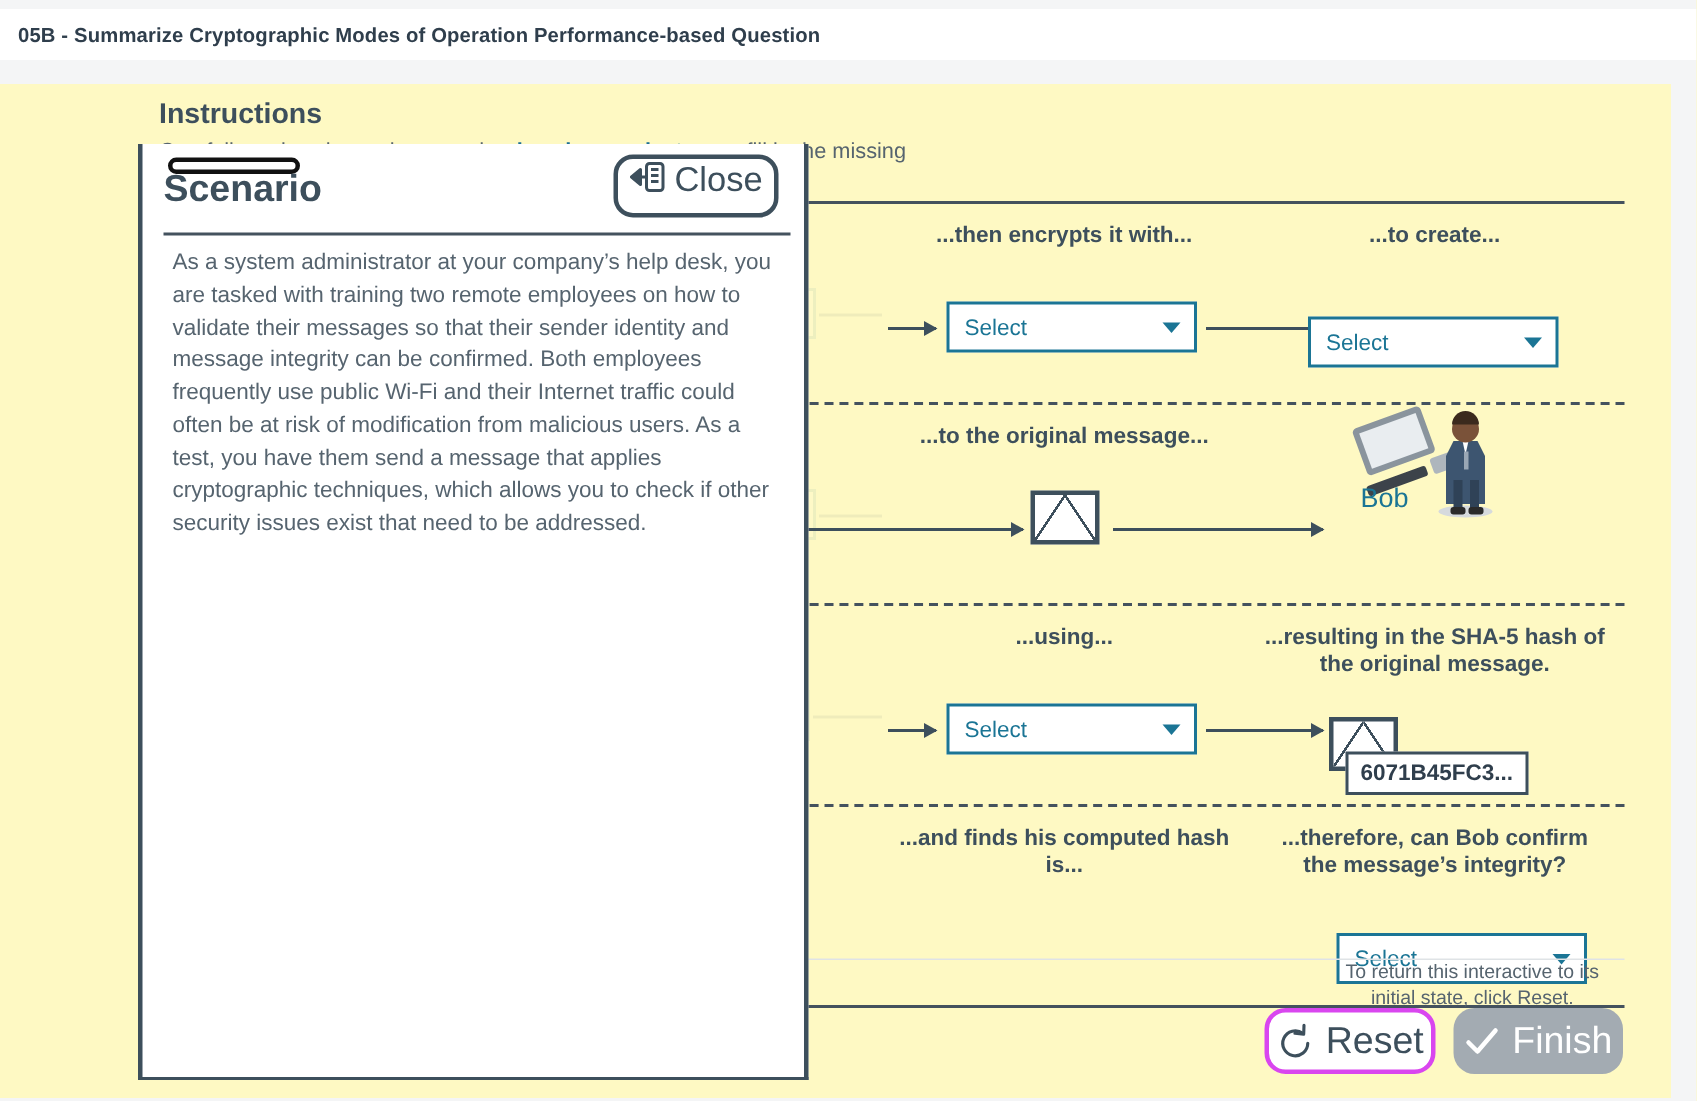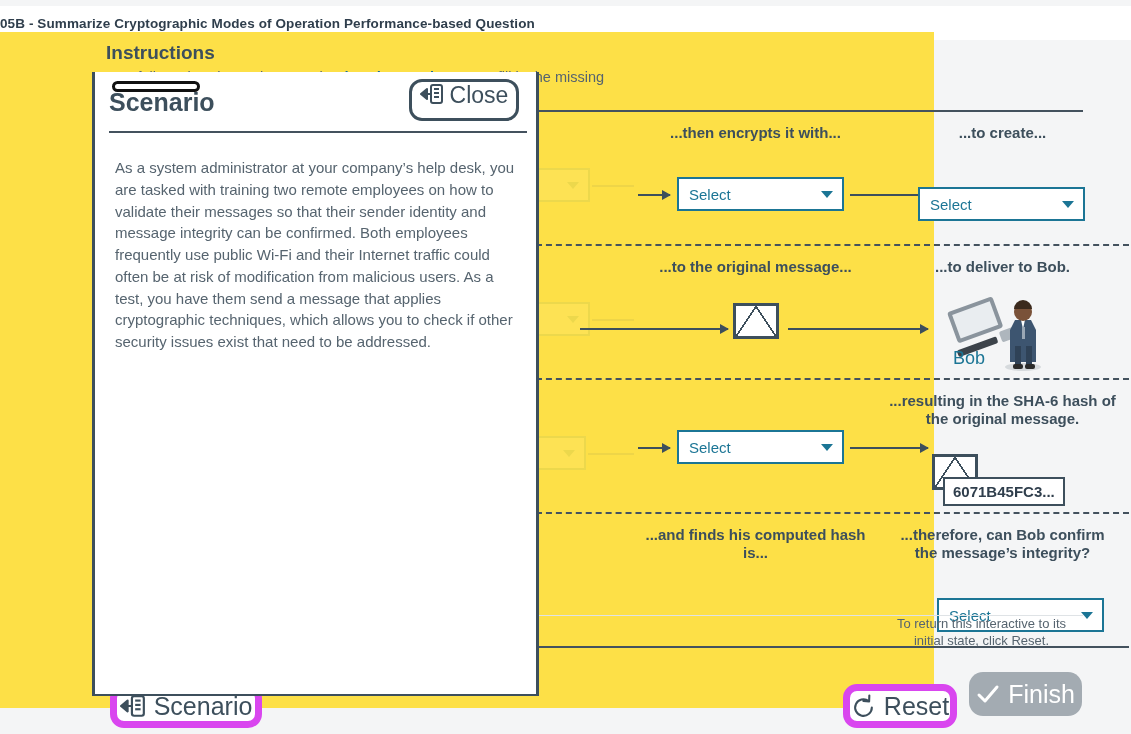--- a/index.html
+++ b/index.html
@@ -10,29 +10,29 @@
     font-family:"Liberation Sans", sans-serif;
     color:#3d4f5c;
     overflow:hidden;
     position:relative;
   }
   
   #titlebar {
     position:absolute; left:0; top:6px; width:1131px; height:34px;
     background:#ffffff;
     display:flex; align-items:center;
-    padding-left:0;
+    padding-left:12px;
   }
   #titlebar .ttl {
     font-size:13.5px; font-weight:bold; color:#2f3e4c; letter-spacing:.1px;
   }
   
   #stage {
-    position:absolute; left:0; top:32px; width:934px; height:676px;
-    background:#fde047;
+    position:absolute; left:0; top:56px; width:1114px; height:676px;
+    background:#fef9c3;
   }
   #stage-inner {
     position:absolute; left:92px; top:0px; width:991px; height:624px;
   }
 
   
   #instructions {
     position:absolute; left:0; top:0; width:991px; height:78px;
     padding:10px 4px 0 14px;
   }
@@ -41,21 +41,21 @@
   }
   #instructions p { margin:0; font-size:14.5px; line-height:1.35; color:#56646f; }
   #instructions b { color:#1b6e96; }
 
   #rule-top {
     position:absolute; left:0; top:78px; width:991px; height:0;
     border-top:2px solid #44525e;
   }
 
   
-  .grid { position:absolute; left:0; top:80px; width:991px;margin-left:46px; }
+  .grid { position:absolute; left:0; top:80px; width:991px; }
   .row { position:relative; height:134px; }
   .row.dashed::after {
     content:""; position:absolute; left:0; bottom:0; width:991px;
     border-top:2px dashed #44525e;
   }
   .row.solidbot::after {
     content:""; position:absolute; left:0; bottom:0; width:991px;
     border-top:2px solid #44525e;
   }
   .cell {
@@ -133,21 +133,21 @@
   #modal h2 {
     position:absolute; left:14px; top:16px; margin:0;
     font-size:25px; font-weight:bold; color:#3d4f5c;
   }
   #modal .modal-rule {
     position:absolute; left:14px; top:59px; width:418px; height:0;
     border-top:2px solid #44525e;
   }
   #modal .modal-body {
     position:absolute; left:20px; top:68px; width:406px;
-    font-size:15px; line-height:1.45; color:#56646f;margin-top:17px;
+    font-size:15px; line-height:1.45; color:#56646f;
   }
   #close-btn {
     position:absolute; right:17px; top:7px;
     width:110px; height:42px;
     border:3px solid #3d4f5c; border-radius:13px; background:#fff;
     display:flex; align-items:flex-start; justify-content:center; gap:6px;
     font-size:23px; color:#3d4f5c;
     cursor:pointer;
   }
 
@@ -165,22 +165,22 @@
   }
 
   
   .faded { opacity:.07; }
 
   
   #toolbar {
     position:absolute; left:0; top:664px; width:1131px; height:60px;
   }
   .btn {
-    position:absolute; top:20px; height:44px;
-    border:7px solid #d946ef; border-radius:14px; background:#fff;
+    position:absolute; top:8px; height:44px;
+    border:3px solid #d946ef; border-radius:14px; background:#fff;
     display:flex; align-items:center; justify-content:center; gap:8px;
     font-size:25px; color:#3d4f5c; cursor:pointer; padding:0 14px;
   }
   #scenario-btn { left:110px; width:152px; }
   #reset-btn { left:843px; width:114px; }
   #finish-btn {
     position:absolute; left:969px; top:8px; width:113px; height:44px;
     border:none; border-radius:14px; background:#a3abb2;
     display:flex; align-items:center; justify-content:center; gap:8px;
     font-size:25px; color:#ffffff; cursor:default; padding:0 20px;
@@ -292,21 +292,20 @@
         </div>
         <div class="cell c2">
           <div class="caption">...to the original message...</div>
           <div class="body">
             <div class="arrow" style="left:-52px;width:148px;"></div>
             <div class="env" style="left:101px;top:27px;"></div>
             <div class="arrow" style="left:156px;width:140px;"></div>
           </div>
         </div>
         <div class="cell c3">
-          <div class="caption">...to deliver to Bob.</div>
           <div class="body">
             <svg width="120" height="82" viewBox="0 0 120 82" style="position:absolute;left:62px;top:-2px">
               <ellipse cx="82" cy="73" rx="18" ry="4" fill="#d6dadd"></ellipse>
               <g transform="rotate(-20 40 36)">
                 <rect x="14" y="8" width="48" height="33" rx="3" fill="#8a949d"></rect>
                 <rect x="18" y="12" width="40" height="25" fill="#e9edf0"></rect>
                 <rect x="10" y="47" width="42" height="7" rx="2" fill="#3c434a"></rect>
                 <rect x="56" y="44" width="15" height="11" rx="2" fill="#aeb6bd"></rect>
               </g>
               <path d="M74 26 h16 l5 10 v32 h-26 v-32 z" fill="#3d5570"></path>
@@ -346,31 +345,32 @@
           <div class="caption"></div>
           <div class="body">
             <div class="sel" style="left:34px;">
               <span>Select</span>
               <span class="chev"></span>
             </div>
             <div class="arrow noHead" style="left:203px;width:46px;"></div>
           </div>
         </div>
         <div class="cell c2">
+          <div class="caption">...using...</div>
           <div class="body">
             <div class="arrow" style="left:6px;width:32px;"></div>
             <div class="sel" style="left:45px;">
               <span>Select</span>
               <span class="chev"></span>
             </div>
             <div class="arrow" style="left:218px;width:78px;"></div>
           </div>
         </div>
         <div class="cell c3">
-          <div class="caption">...resulting in the SHA-6 hash of the original message.</div>
+          <div class="caption">...resulting in the SHA-5 hash of the original message.</div>
           <div class="body">
             <div class="env" style="left:53px;top:6px;"></div>
             <div class="hashbox" style="left:64px;top:29px;">6071B45FC3...</div>
           </div>
         </div>
       </div>
 
       <div class="row solidbot">
         <div class="cell c0 faded">
           <div class="caption">Bob then performs a comparison of the hash/ message digest results...</div>

